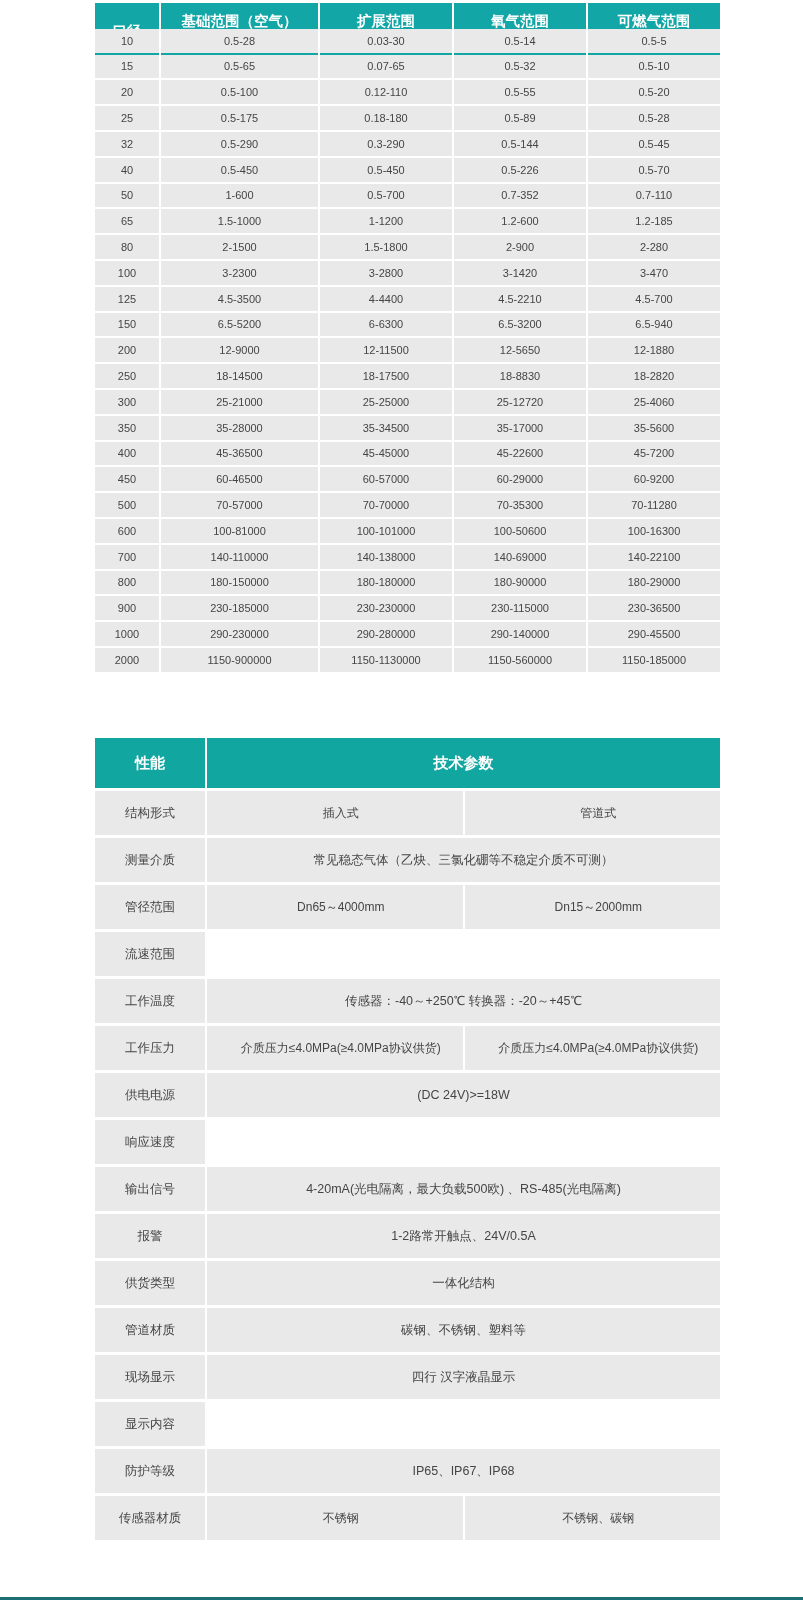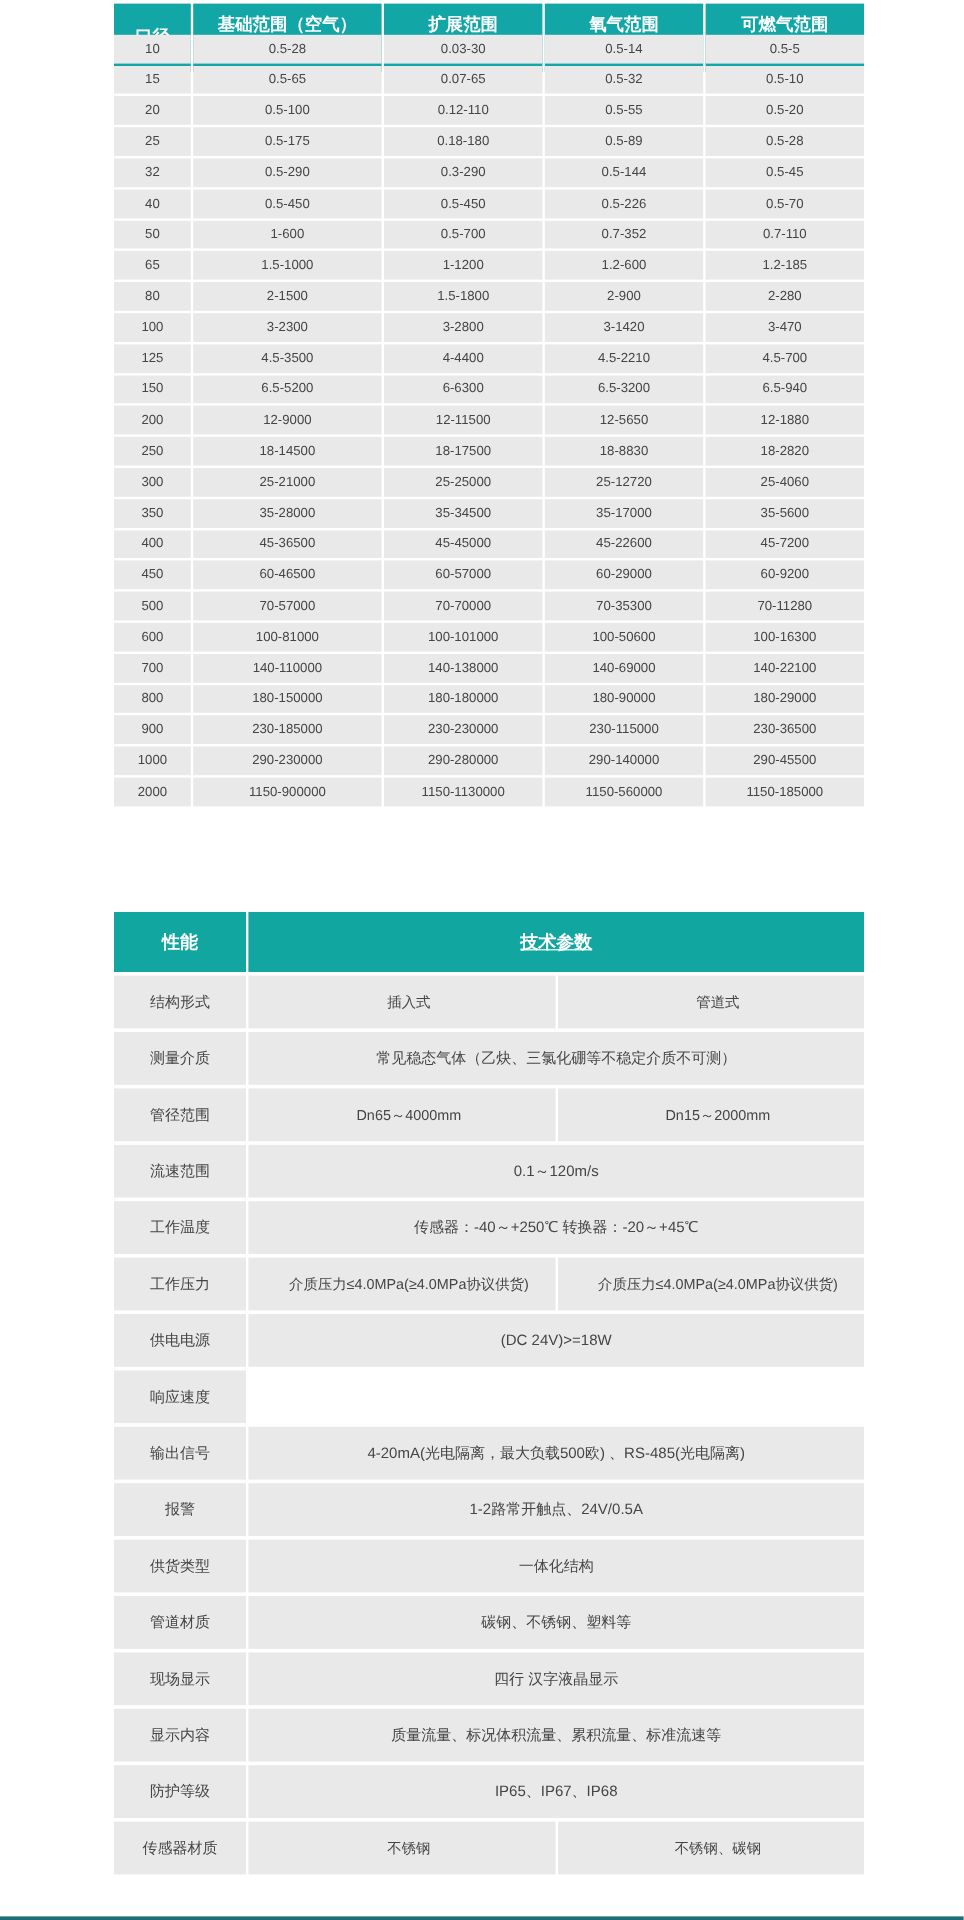--- a/index.html
+++ b/index.html
@@ -42,21 +42,21 @@
     align-items: center;
     justify-content: center;
     font-size: 11px;
     color: #454545;
   }
 
   
   .spec-table {
     position: absolute;
     left: 95px;
-    top: 760px;
+    top: 738px;
     width: 625px;
   }
   .spec-header {
     display: flex;
     column-gap: 2px;
     height: 50px;
   }
   .spec-header .h-left {
     width: 110px;
     flex: 0 0 110px;
@@ -70,21 +70,20 @@
   }
   .spec-header .h-right {
     flex: 1;
     background: #12a6a0;
     color: #fff;
     font-weight: bold;
     font-size: 15px;
     display: flex;
     align-items: center;
     justify-content: center;
-    text-decoration: underline;
   }
   .spec-row {
     display: flex;
     column-gap: 2px;
     height: 44px;
     margin-top: 3px;
   }
   .spec-row .label {
     width: 110px;
     flex: 0 0 110px;
@@ -284,21 +283,20 @@
         <div class="label">测量介质</div>
         <div class="val">常见稳态气体（乙炔、三氯化硼等不稳定介质不可测）</div>
       </div>
       <div class="spec-row">
         <div class="label">管径范围</div>
         <div class="val half">Dn65～4000mm</div>
         <div class="val half">Dn15～2000mm</div>
       </div>
       <div class="spec-row">
         <div class="label">流速范围</div>
-        <div class="val">0.1～120m/s</div>
       </div>
       <div class="spec-row">
         <div class="label">工作温度</div>
         <div class="val">传感器：-40～+250℃ 转换器：-20～+45℃</div>
       </div>
       <div class="spec-row">
         <div class="label">工作压力</div>
         <div class="val half">介质压力≤4.0MPa(≥4.0MPa协议供货)</div>
         <div class="val half">介质压力≤4.0MPa(≥4.0MPa协议供货)</div>
       </div>
@@ -324,21 +322,20 @@
       <div class="spec-row">
         <div class="label">管道材质</div>
         <div class="val">碳钢、不锈钢、塑料等</div>
       </div>
       <div class="spec-row">
         <div class="label">现场显示</div>
         <div class="val">四行 汉字液晶显示</div>
       </div>
       <div class="spec-row">
         <div class="label">显示内容</div>
-        <div class="val">质量流量、标况体积流量、累积流量、标准流速等</div>
       </div>
       <div class="spec-row">
         <div class="label">防护等级</div>
         <div class="val">IP65、IP67、IP68</div>
       </div>
       <div class="spec-row">
         <div class="label">传感器材质</div>
         <div class="val half">不锈钢</div>
         <div class="val half">不锈钢、碳钢</div>
       </div>

